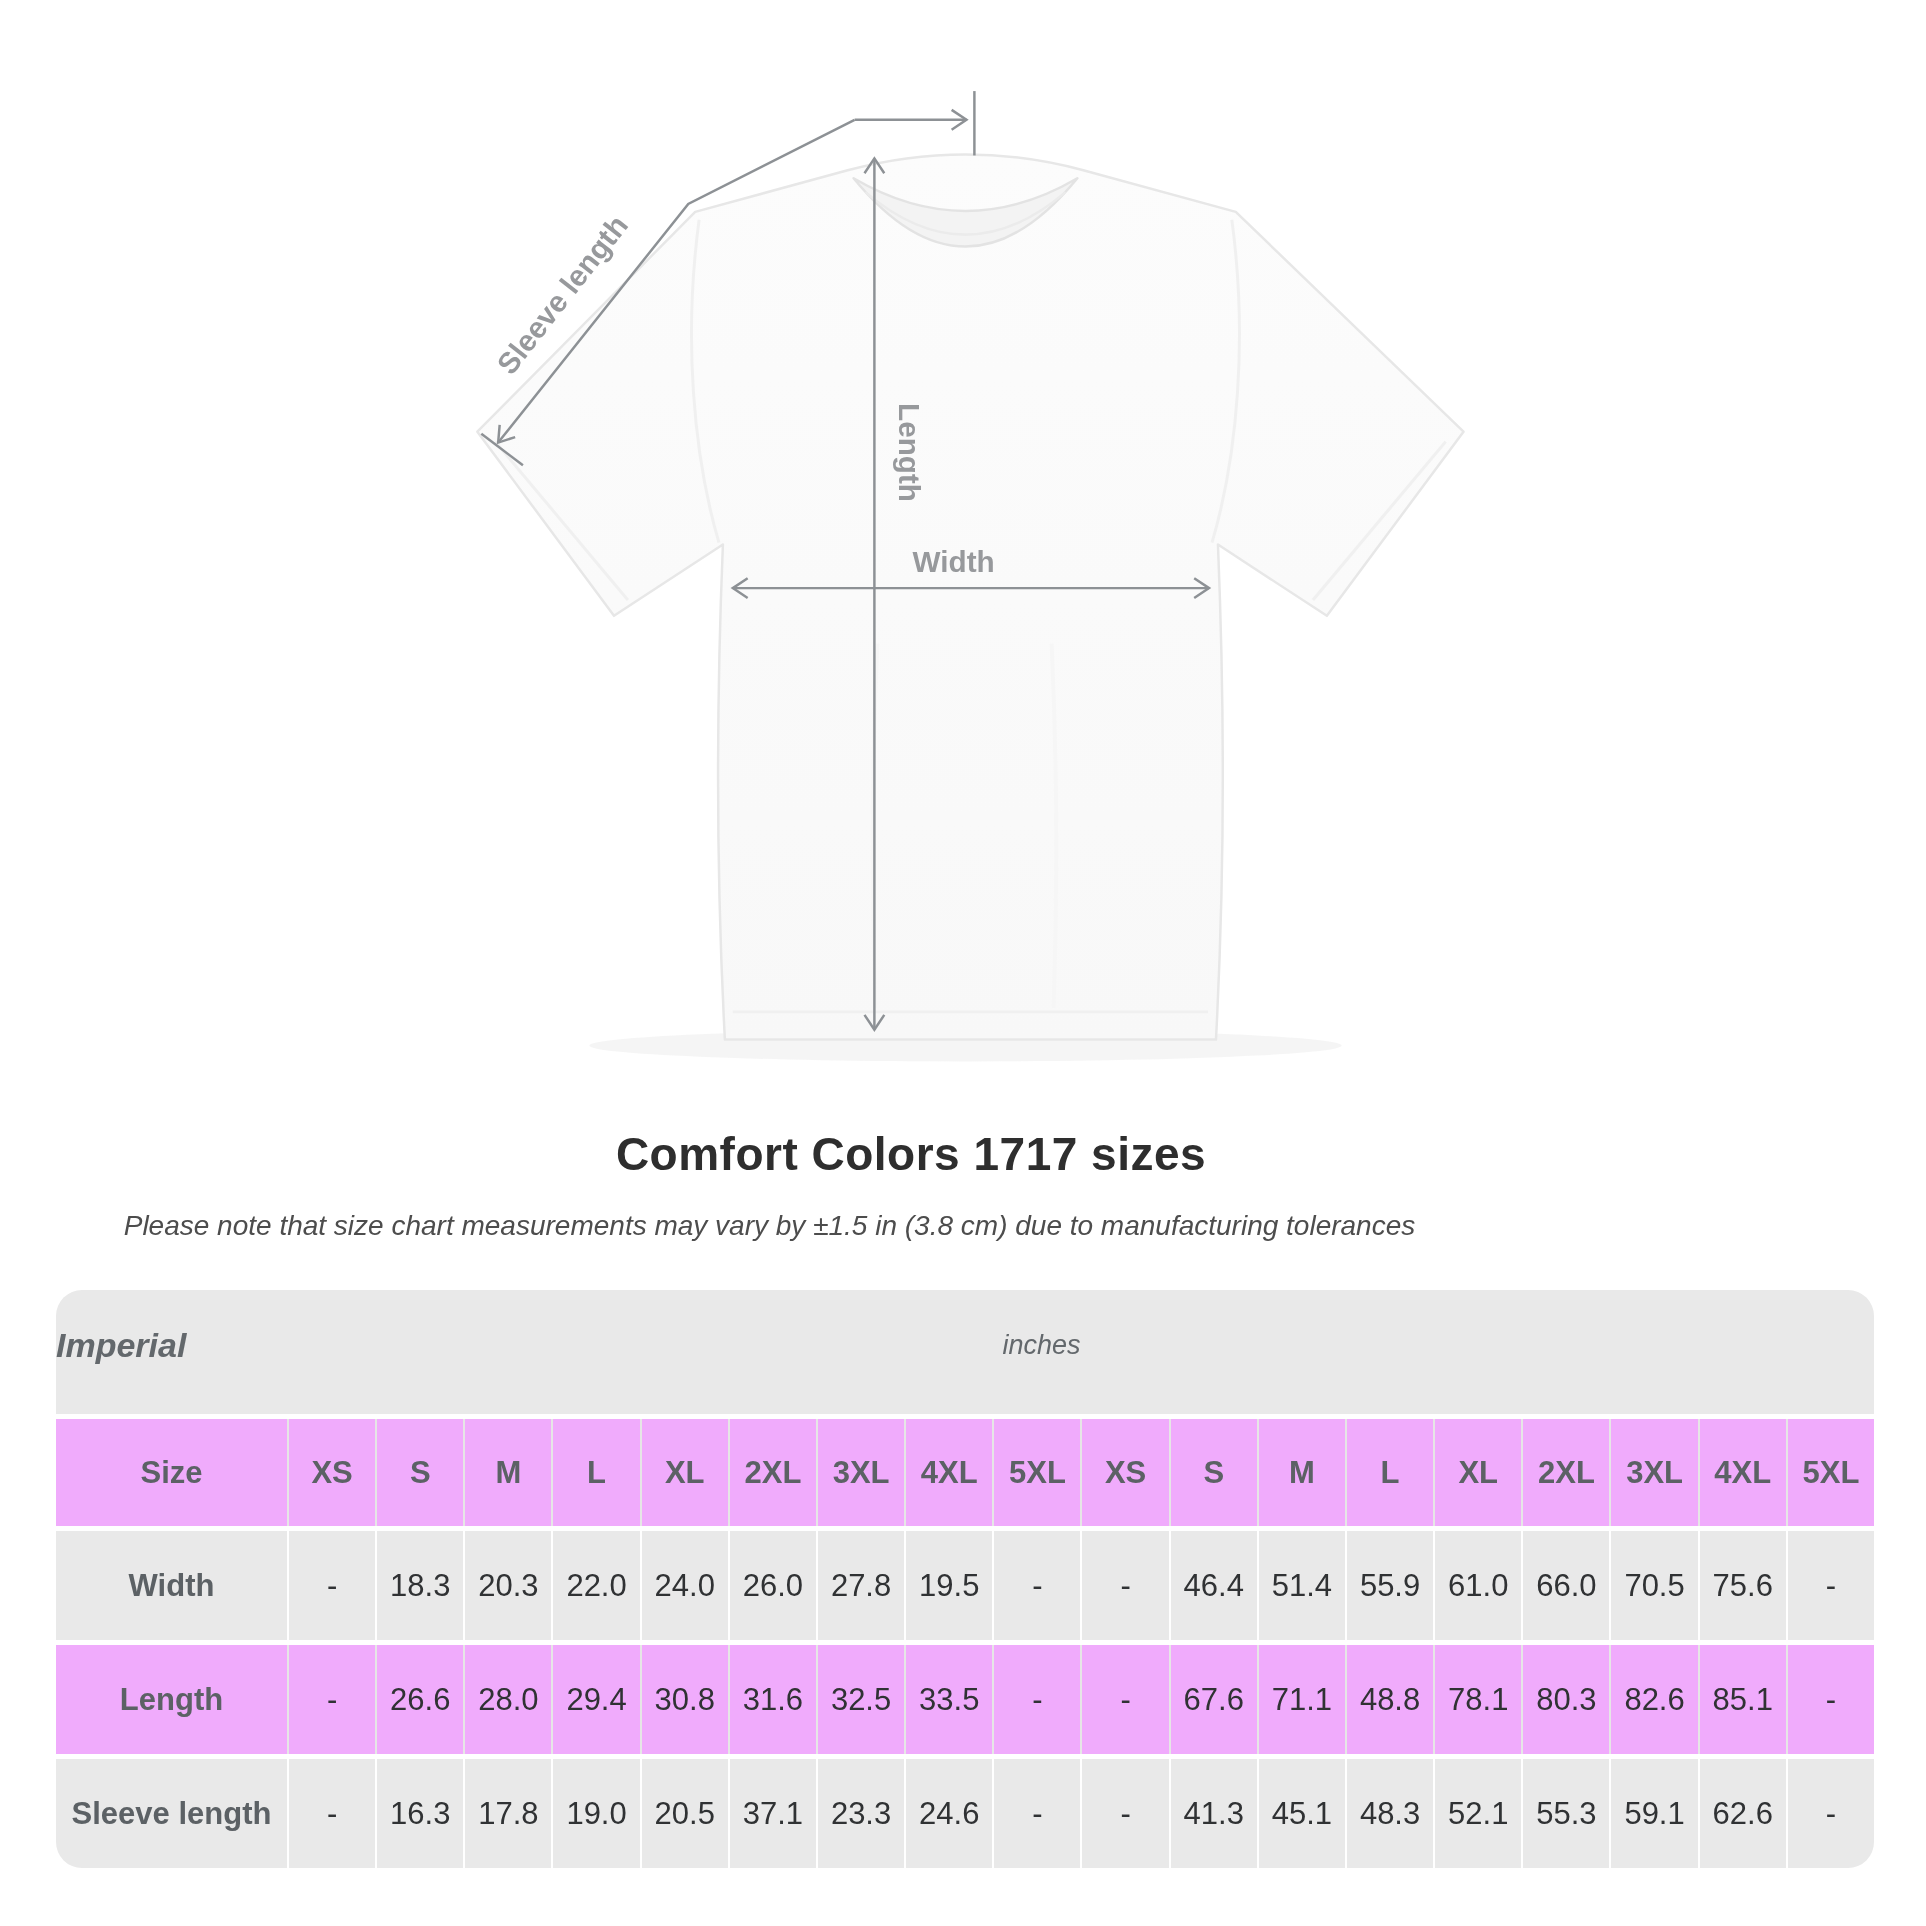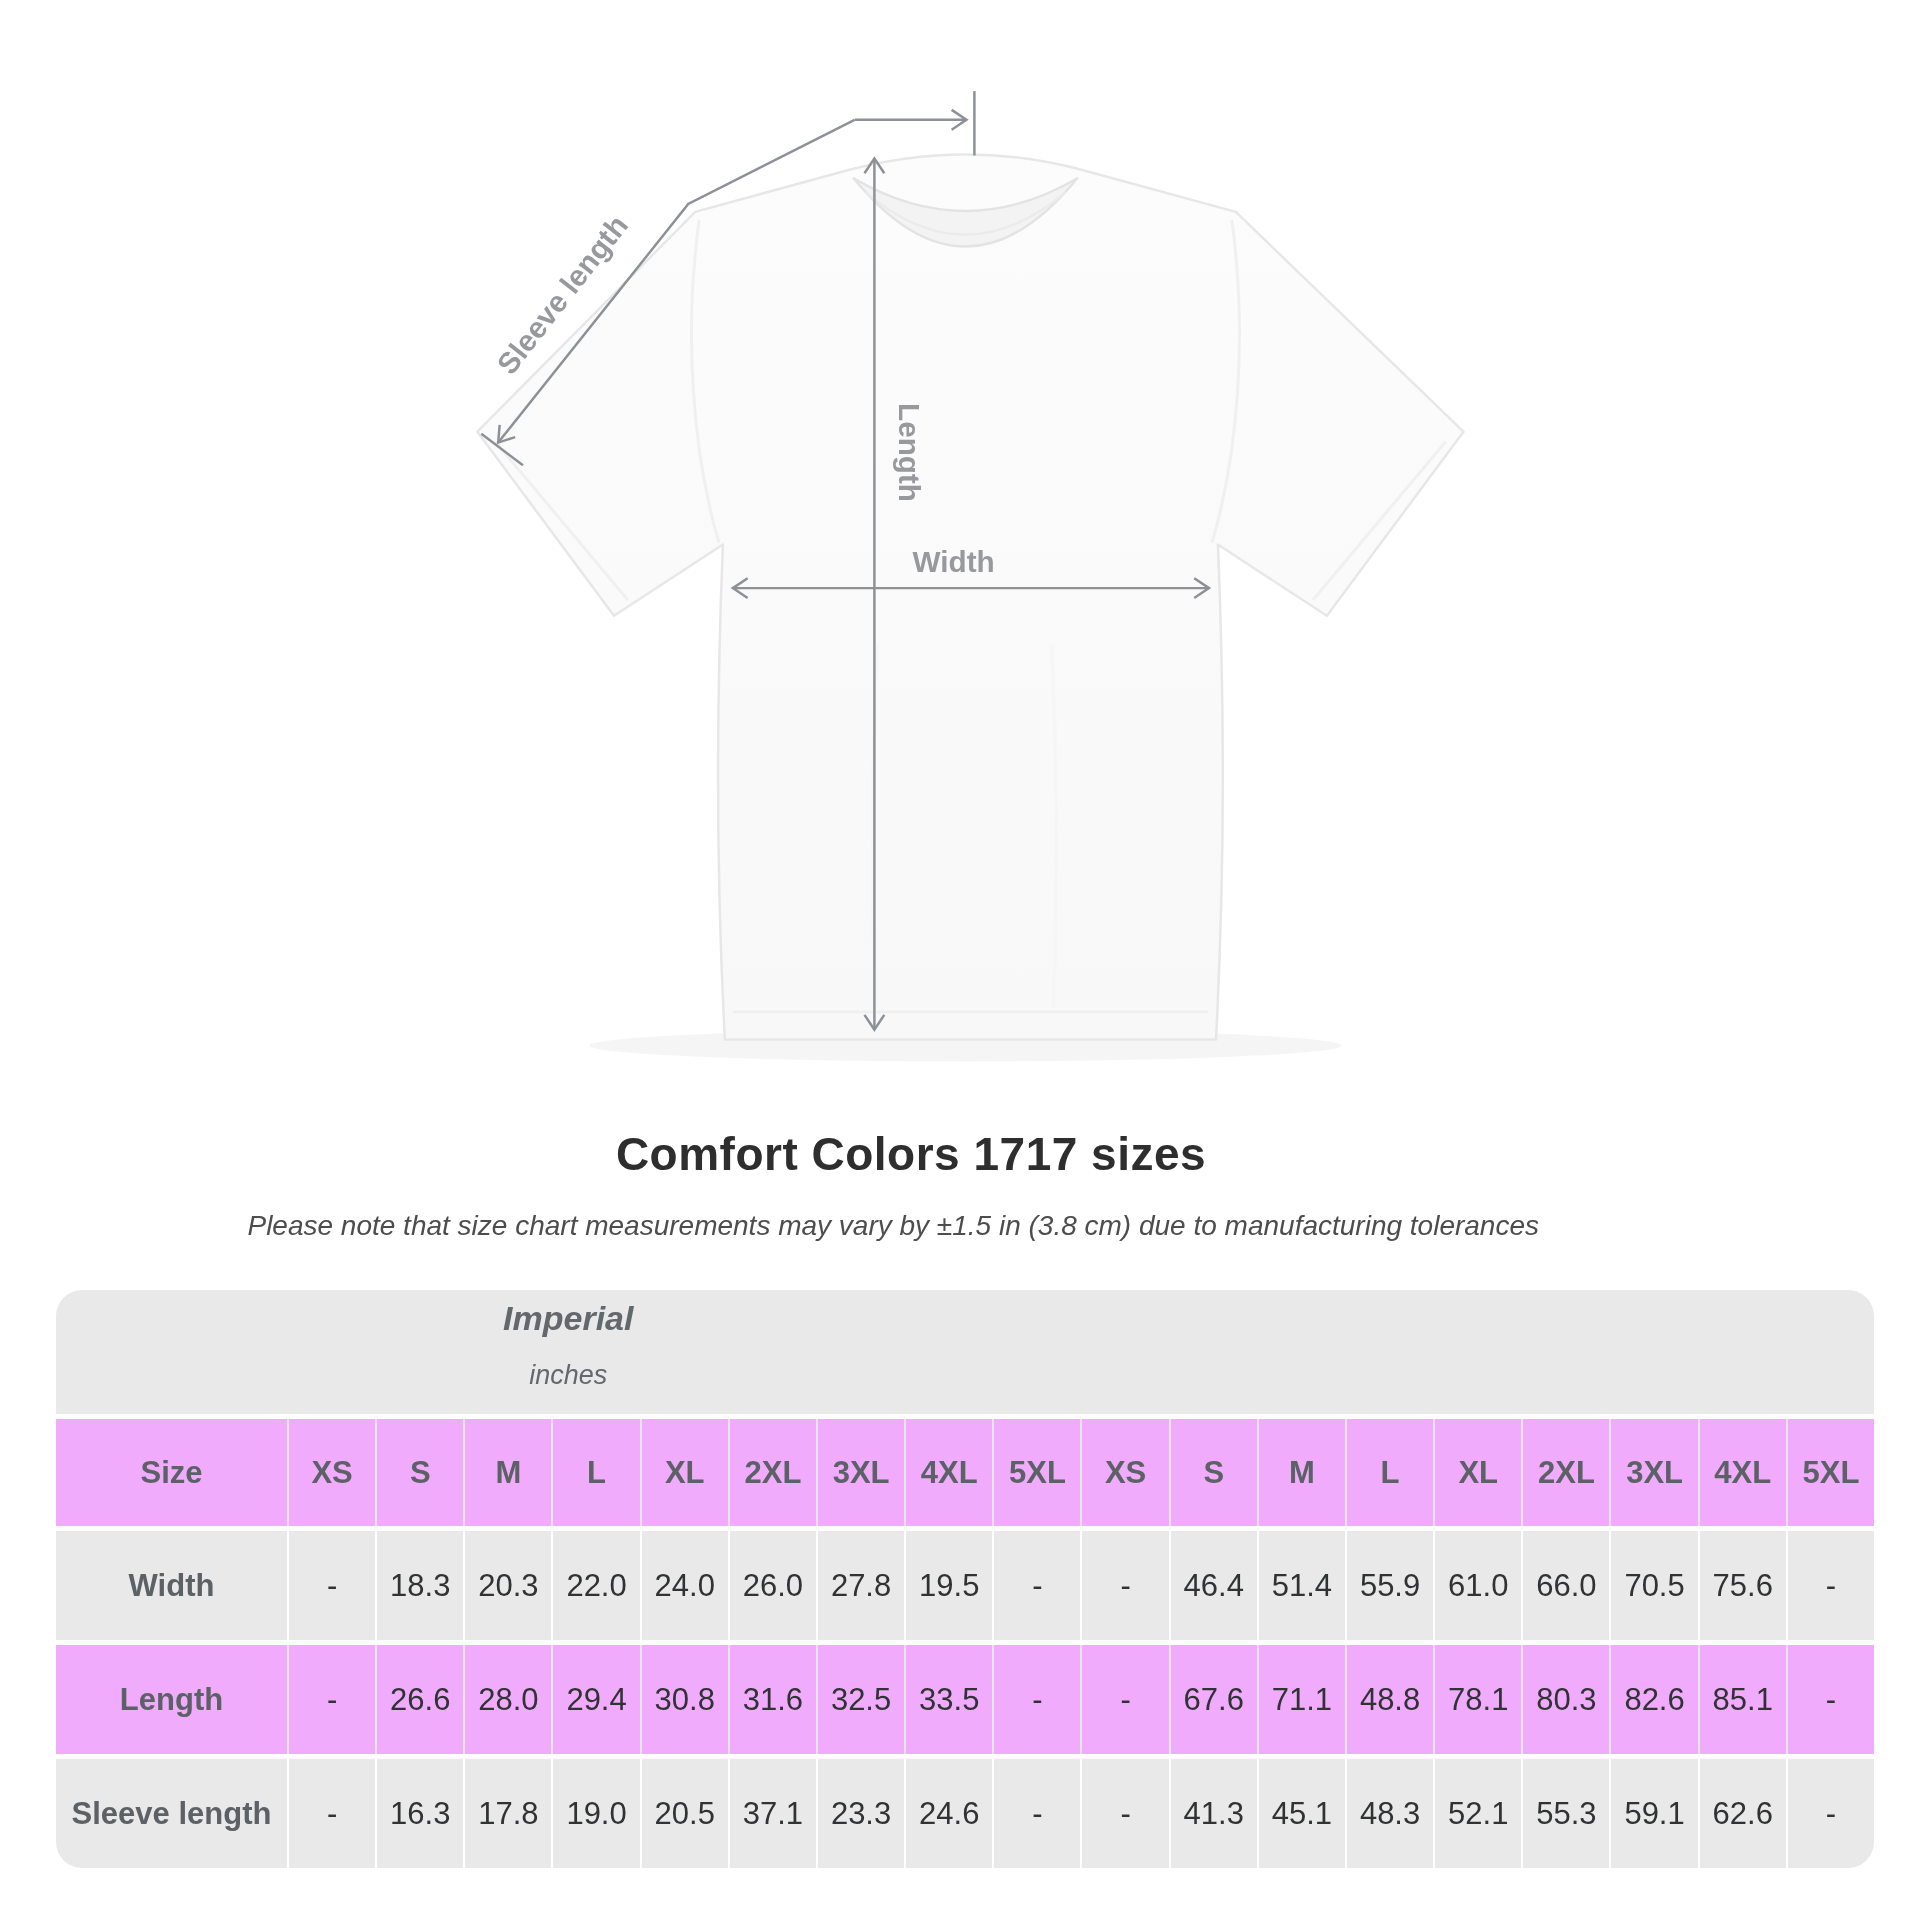--- a/index.html
+++ b/index.html
@@ -24,42 +24,42 @@
     text-align: center;
     font-size: 46px;
     font-weight: bold;
     color: #2e2e2e;
     letter-spacing: 0.5px;
   }
   .page-subtitle {
     position: absolute;
     left: 0; top: 1210px;
     width: 1539px;
-    text-align: right;
+    text-align: center;
     font-size: 28px;
     font-style: italic;
     color: #4d4d4d;
   }
   .size-table {
     position: absolute;
     left: 56px; top: 1290px;
     width: 1818px;
   }
   .band {
     display: grid;
     grid-template-columns: 231px repeat(18, 1fr);
     height: 124px;
     background: #e9e9e9;
     border-radius: 26px 26px 0 0;
   }
   .band-cell {
     display: flex;
-    flex-direction: column;
+    flex-direction: row;
     align-items: center;
-    justify-content: center;
+    justify-content: space-between;
     gap: 22px;
     padding-bottom: 14px;
   }
   .band-cell.imperial { grid-column: 1 / 11; }
   .band-cell.metric   { grid-column: 11 / 20; }
   .band-title {
     font-size: 34px;
     font-weight: bold;
     font-style: italic;
     color: #63686c;

